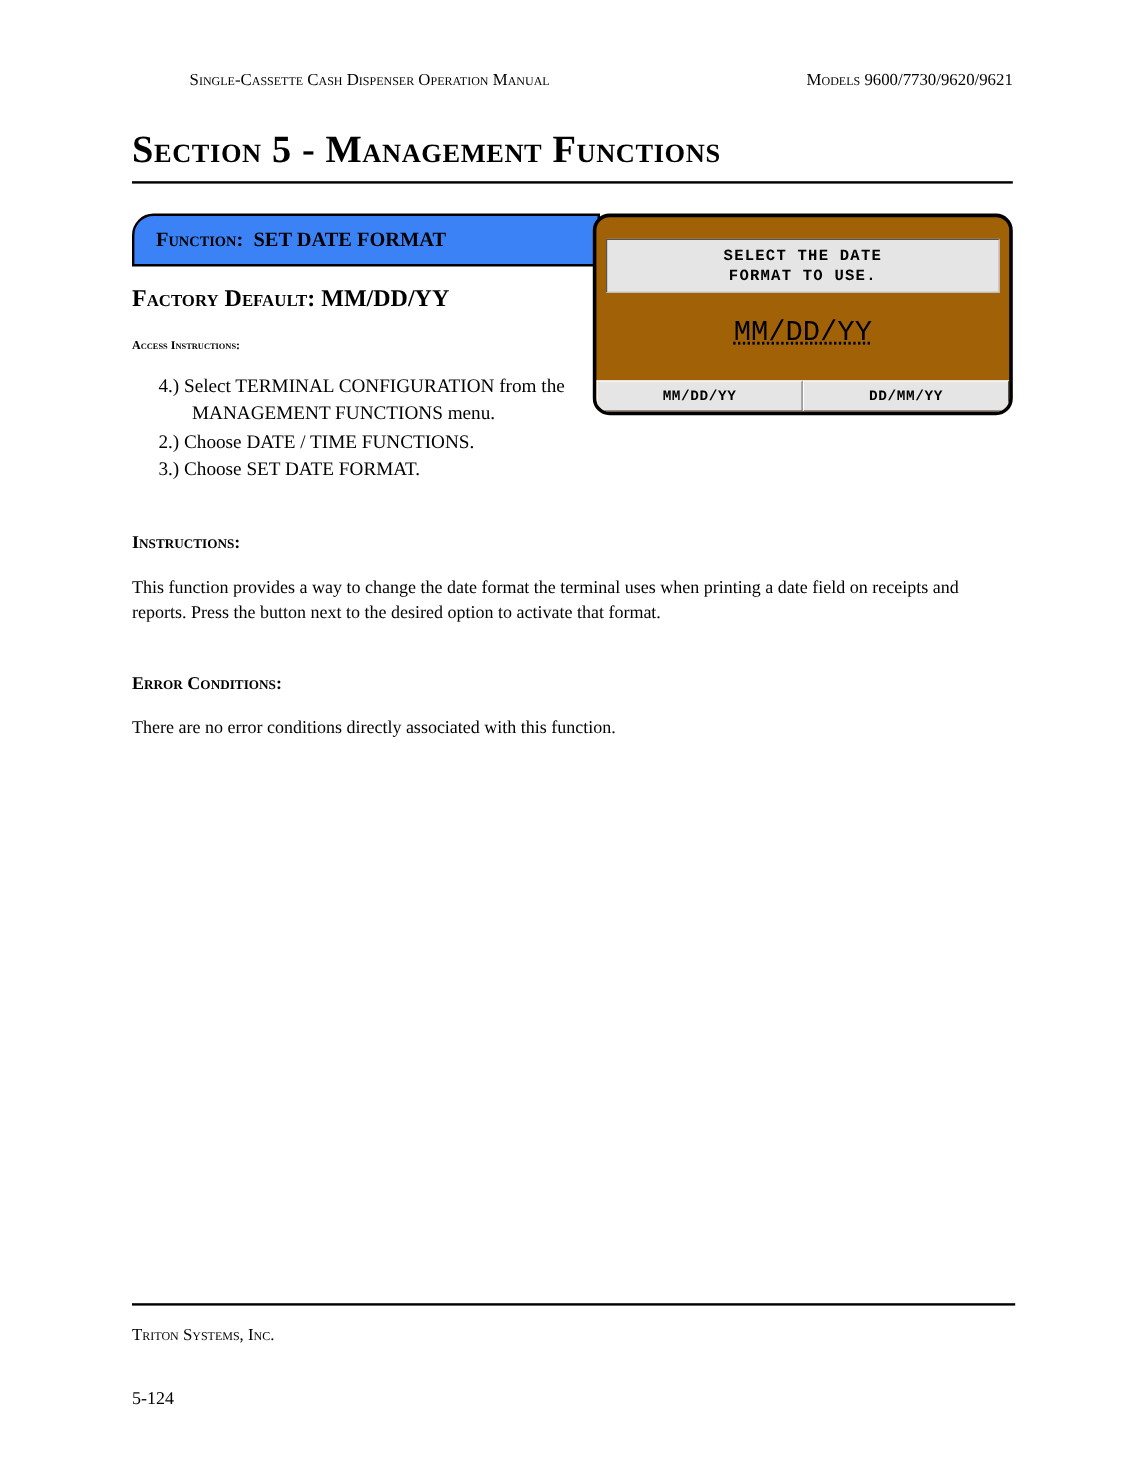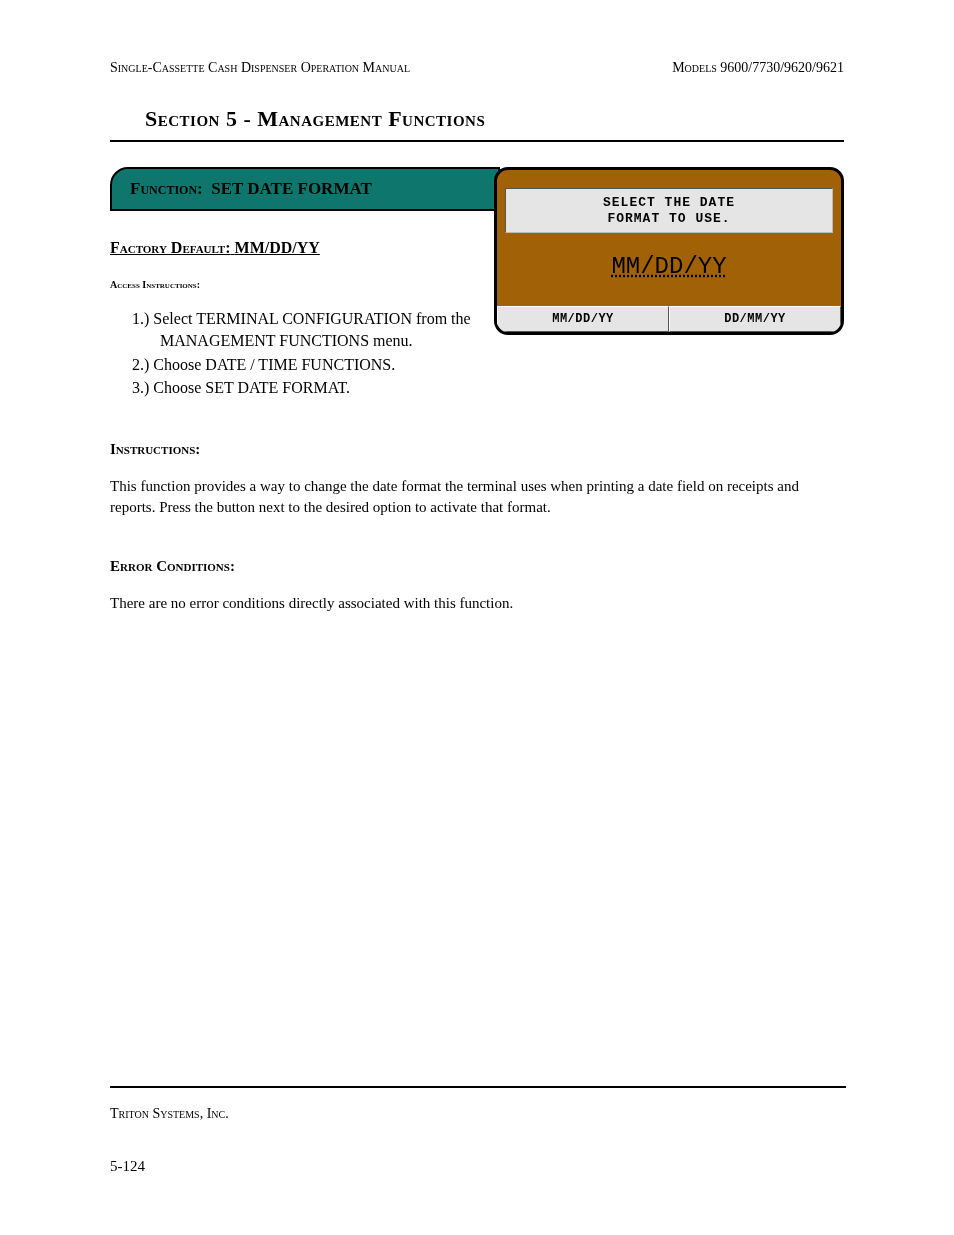--- a/index.html
+++ b/index.html
@@ -17,64 +17,63 @@
       padding: 60px 110px 60px 110px;
     }
     .header-row {
       display: flex;
       justify-content: space-between;
       font-size: 14px;
       margin-bottom: 30px;
     }
     .header-left, .header-right {
       font-variant: small-caps;
+      margin-left: 48px;
     }
     .section-title {
-      font-size: 22px;
+      font-size: 32px;
       font-weight: bold;
       font-variant: small-caps;
       letter-spacing: 0.5px;
       margin-bottom: 8px;
-      margin-left: 35px;
     }
     .title-rule {
       border: none;
       border-top: 2px solid #000;
       margin-bottom: 25px;
     }
     .content-row {
       position: relative;
     }
     .function-tab {
-      background: #0f766e;
+      background: #3b82f6;
       border: 2px solid #000;
       border-radius: 18px 0 0 0;
       padding: 10px 18px;
       width: 390px;
       margin-bottom: 5px;
       position: relative;
     }
     .function-tab-text {
       font-size: 17px;
       font-weight: bold;
     }
     .function-tab .sc {
       font-variant: small-caps;
     }
     .left-column {
       width: 420px;
       float: left;
     }
     .factory-default {
-      font-size: 16px;
-      font-weight: bold;
-      font-variant: small-caps;
-      margin-top: 28px;
+      font-size: 20px;
+      font-weight: bold;
+      font-variant: small-caps;
+      margin-top: 16px;
       margin-bottom: 22px;
-      text-decoration: underline;
     }
     .access-instructions-label {
       font-size: 10px;
       font-weight: bold;
       font-variant: small-caps;
       margin-bottom: 18px;
     }
     .instruction-list {
       font-size: 16px;
       line-height: 1.4;
@@ -202,21 +201,21 @@
     </div>
 
     <div class="factory-default">
       <span>Factory Default:</span>
       <span>MM/DD/YY</span>
     </div>
 
     <div class="access-instructions-label">Access Instructions:</div>
 
     <div class="instruction-list">
-      <div class="instruction-item">1.)  Select TERMINAL CONFIGURATION from the MANAGEMENT FUNCTIONS menu.</div>
+      <div class="instruction-item">4.)  Select TERMINAL CONFIGURATION from the MANAGEMENT FUNCTIONS menu.</div>
       <div class="instruction-item">2.)  Choose DATE / TIME FUNCTIONS.</div>
       <div class="instruction-item">3.)  Choose SET DATE FORMAT.</div>
     </div>
   </div>
 
   <div class="terminal-screenshot">
     <div class="terminal-header-area">
       <div class="terminal-prompt">
         <span>SELECT THE DATE</span><br>
         <span>FORMAT TO USE.</span>

